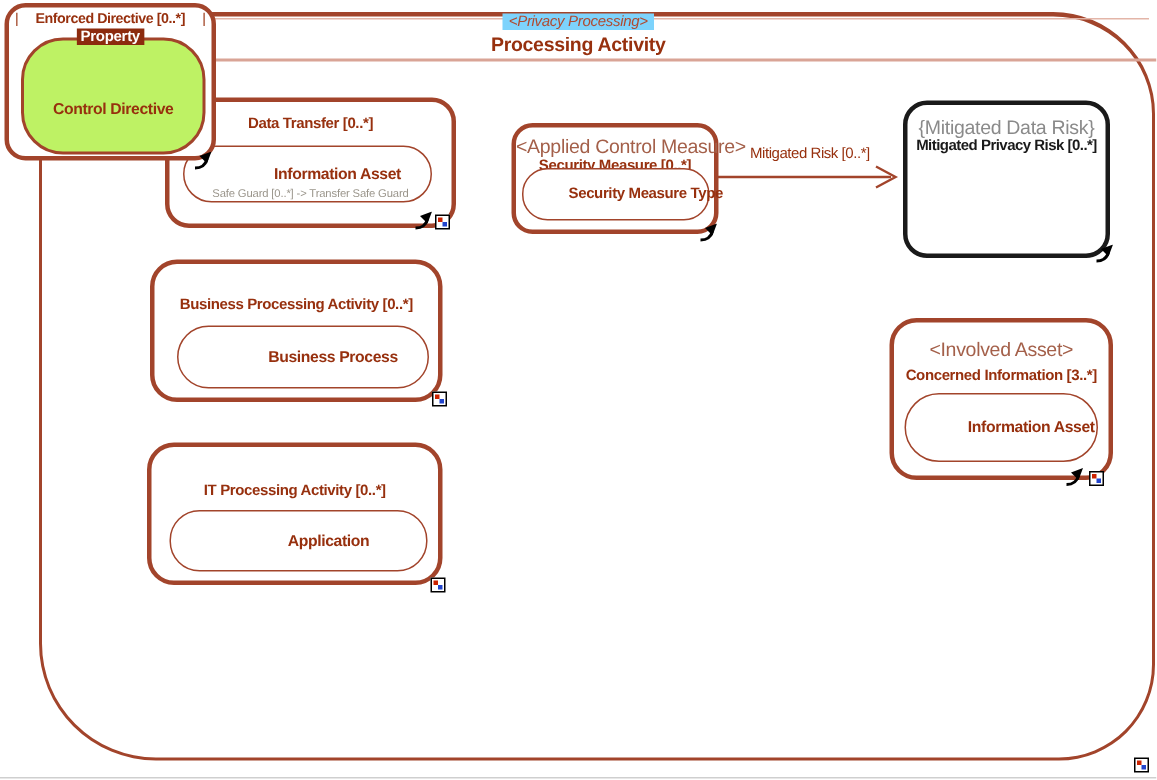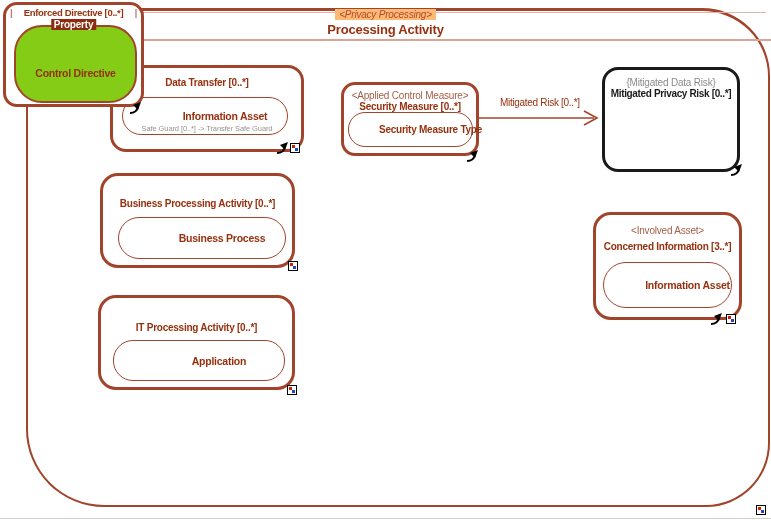--- a/index.html
+++ b/index.html
@@ -16,41 +16,41 @@
   body{font-family:"Liberation Sans",sans-serif;background:#fff;}
   .canvas{position:relative;width:771px;height:520px;background:#fff;overflow:hidden;}
 
   
   .container{position:absolute;left:26px;top:8px;width:744px;height:499px;
     background:#fff;border:2px solid var(--accent);border-top-width:3px;
     border-radius:42px 68px 64px 78px;z-index:1;text-align:center;}
   .container-subline{position:absolute;left:40px;top:12px;width:726px;height:1px;background:#E3B5A8;z-index:1;}
   .container-stereo{position:absolute;left:0;top:9px;width:100%;text-align:center;font-size:10px;
     font-style:italic;color:#B04A30;letter-spacing:-0.2px;z-index:2;}
-  .container-stereo span{background:#fdba74;padding:0 4px;}
+  .container-stereo span{background:#7dd3fc;padding:0 4px;}
   .container-title{position:absolute;left:0;top:22px;width:100%;text-align:center;font-size:13px;
     font-weight:bold;color:var(--text-red);letter-spacing:-0.2px;z-index:2;}
   .title-separator{position:absolute;left:26px;top:39px;width:745px;height:2px;background:var(--sep);z-index:1;}
 
   
   .ebox{position:absolute;background:#fff;border:3px solid var(--accent);text-align:center;z-index:2;}
   .ebox-title{font-weight:bold;font-size:10px;color:var(--text-red);letter-spacing:-0.25px;white-space:nowrap;}
-  .ebox-stereo{font-size:10px;color:var(--stereo);letter-spacing:-0.2px;white-space:nowrap;}
+  .ebox-stereo{font-size:13px;color:var(--stereo);letter-spacing:-0.2px;white-space:nowrap;}
   .inner{position:absolute;background:#fff;border:1.5px solid var(--accent);display:flex;
     align-items:center;justify-content:center;z-index:3;}
   .inner span{font-weight:bold;font-size:10.5px;color:var(--text-red);letter-spacing:-0.25px;white-space:nowrap;padding-left:40px;}
 
   
   .enforced{left:3px;top:2px;width:141px;height:105px;border-radius:14px;z-index:5;}
   .ed-header{position:relative;margin-top:2px;height:13px;font-weight:bold;font-size:9.5px;
     color:var(--text-red);letter-spacing:-0.3px;white-space:nowrap;}
   .ed-tick-l{position:absolute;left:4px;top:0;font-weight:normal;}
   .ed-tick-r{position:absolute;right:4px;top:0;font-weight:normal;}
   .ed-inner{position:absolute;left:8px;top:20px;width:123px;height:78px;border:2px solid var(--accent);
-    border-radius:28px;background:#84cc16;}
+    border-radius:28px;background:#bef264;}
   .prop-badge{position:absolute;left:50%;top:14px;transform:translateX(-50%);background:var(--hl);
     color:#fff;font-weight:bold;font-size:10px;padding:0 3px;letter-spacing:-0.2px;z-index:6;white-space:nowrap;}
   .ed-type{position:absolute;left:0;top:40px;width:100%;text-align:center;font-weight:bold;font-size:10.5px;
     color:var(--text-red);letter-spacing:-0.25px;}
 
   
   .blackbox{border-color:var(--black);}
   .blackbox .ebox-title{color:var(--black);}
   .inner-black{border-color:#222;}
   .inner-black span{color:var(--black);}

